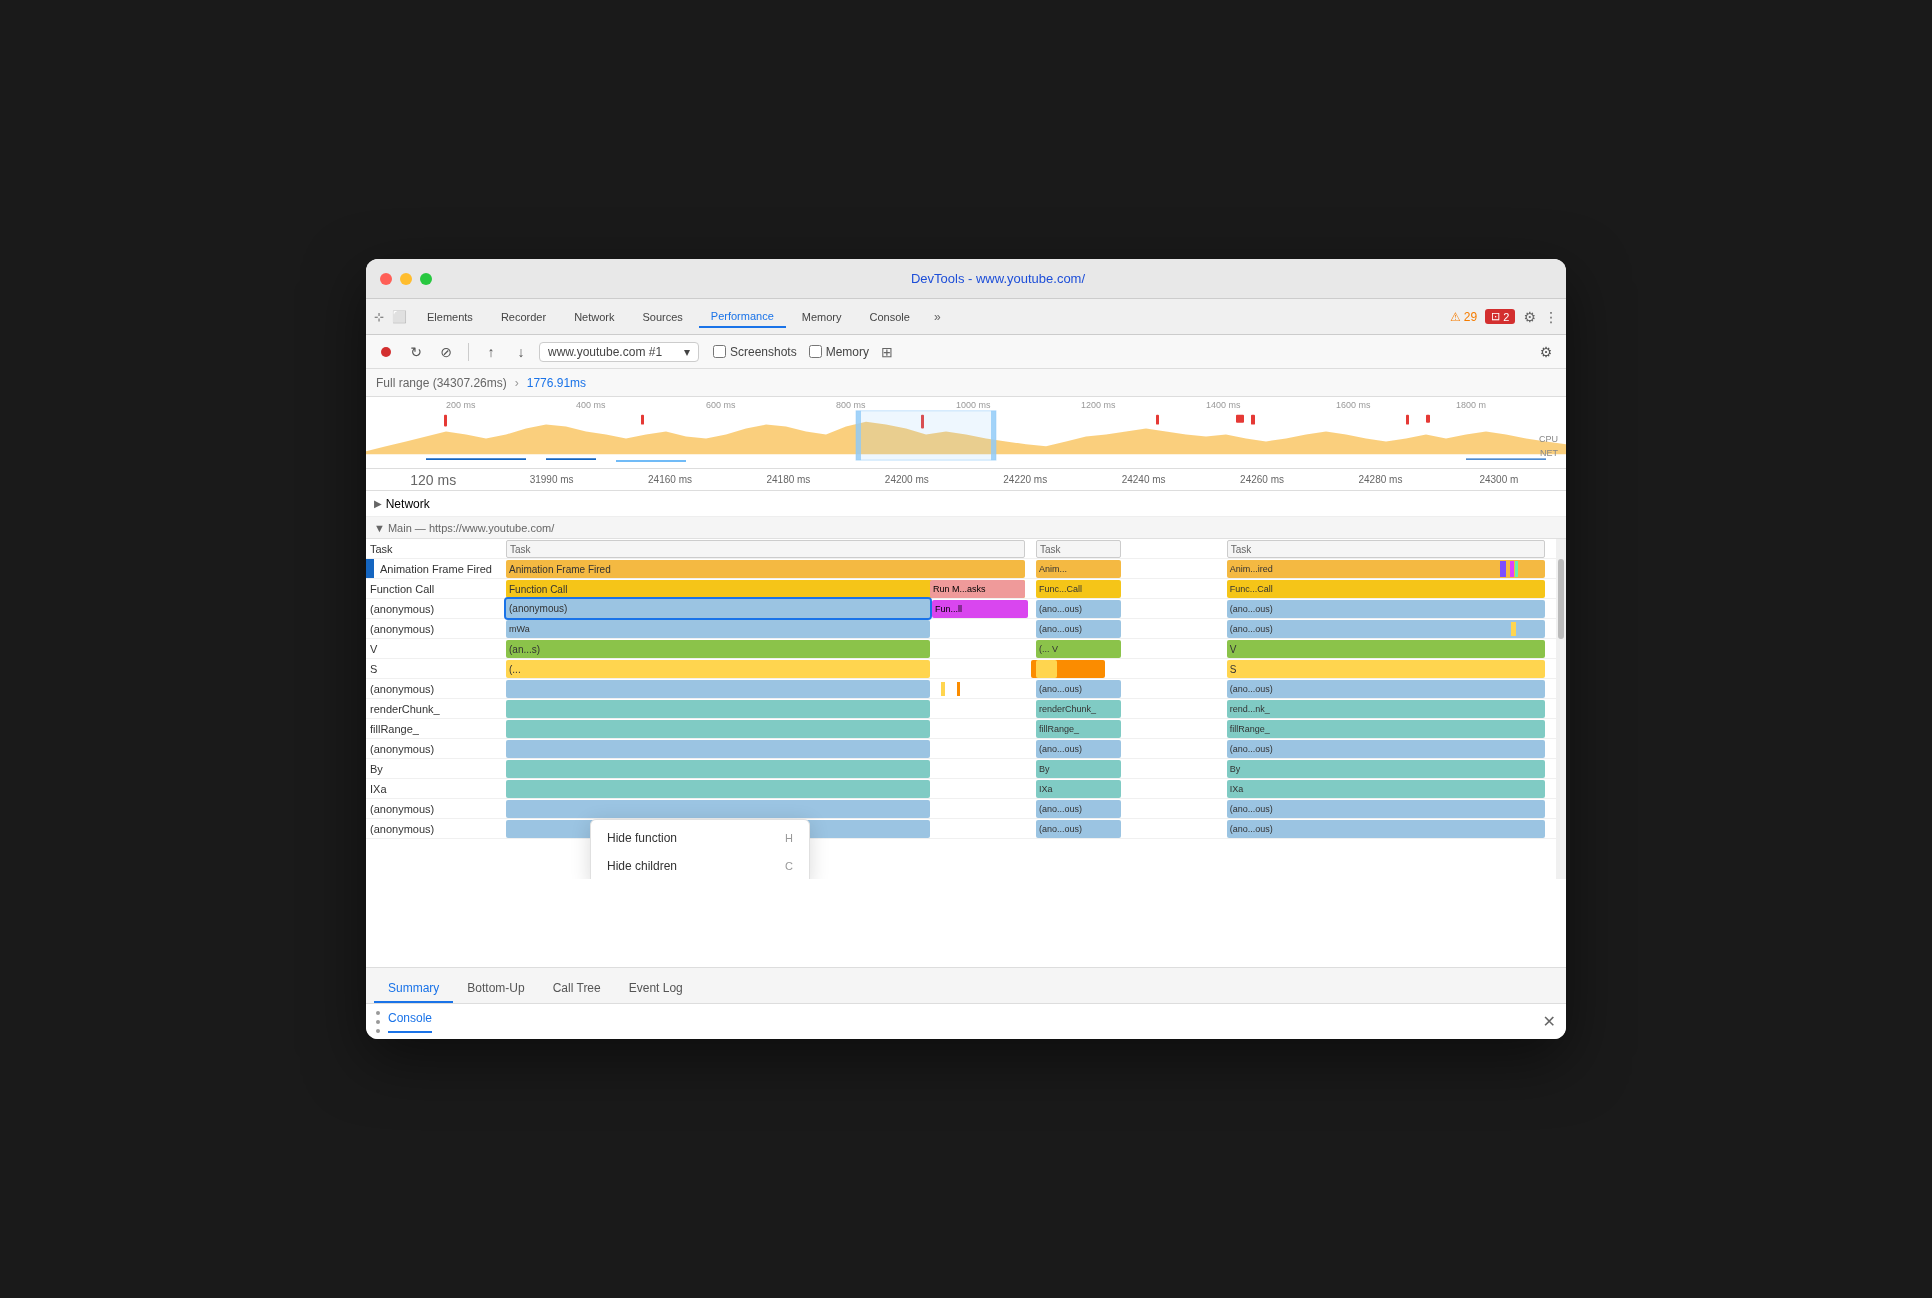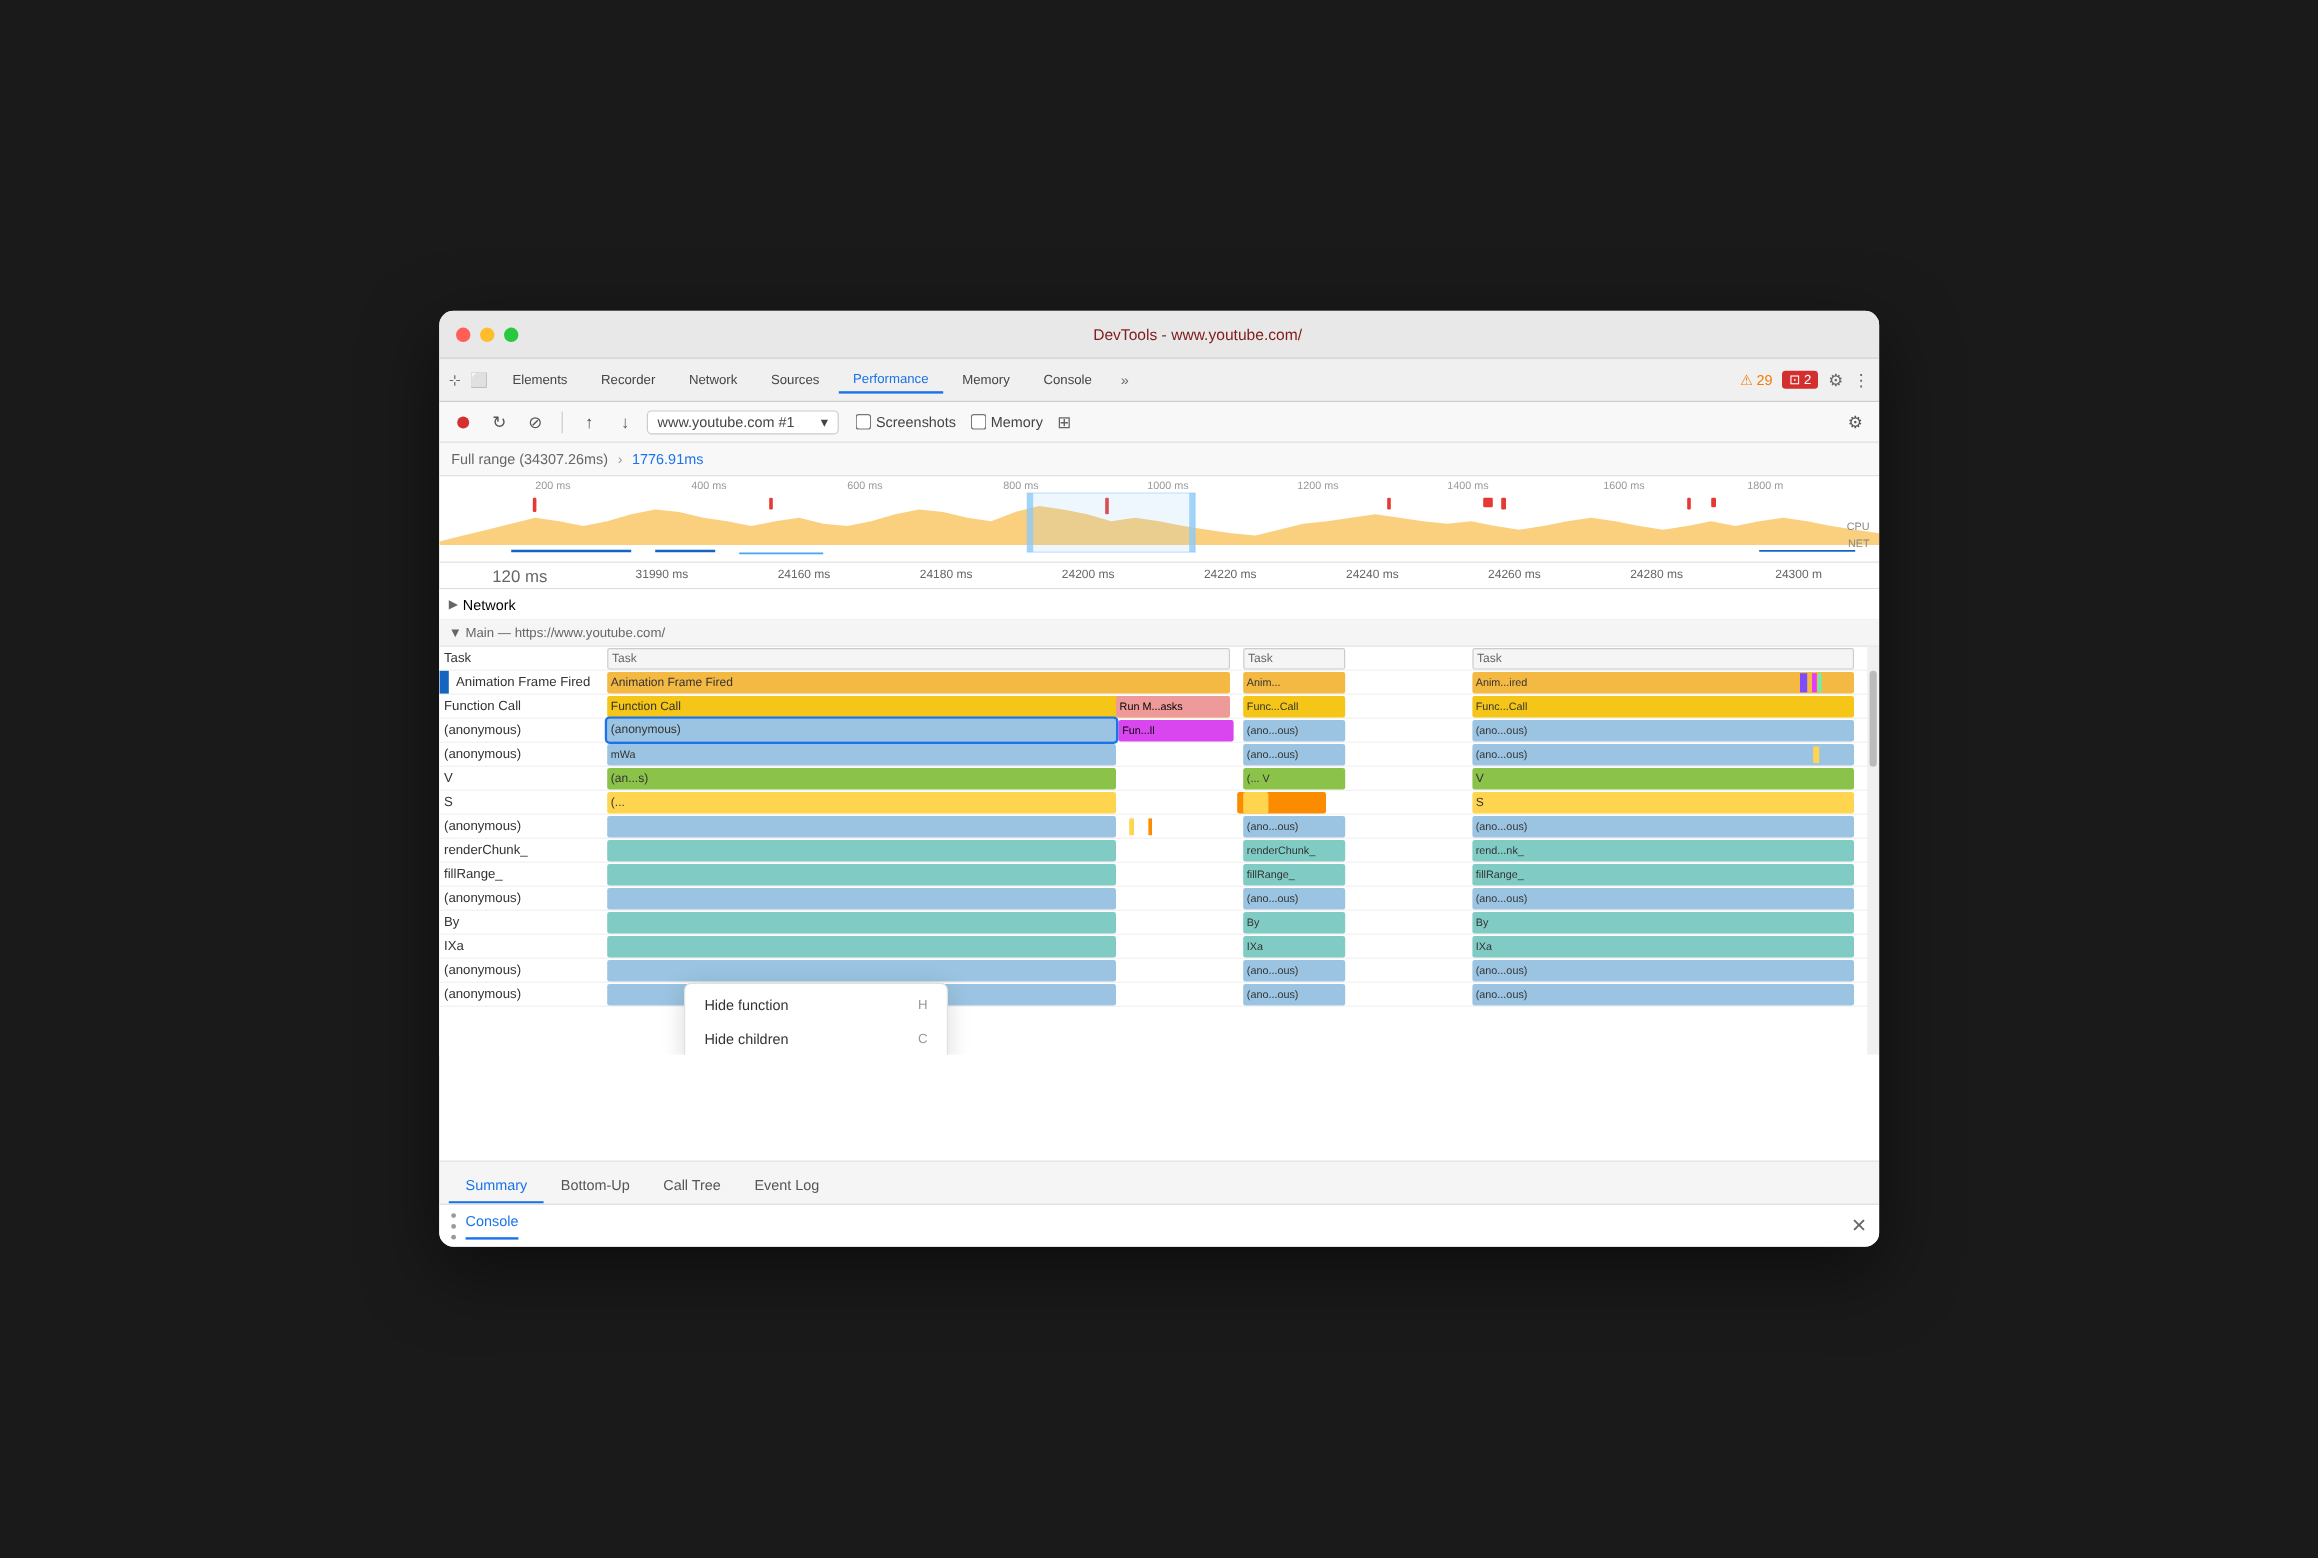--- a/index.html
+++ b/index.html
@@ -39,21 +39,21 @@
     }
     .dot { width: 12px; height: 12px; border-radius: 50%; }
     .dot-red { background: #ff5f57; }
     .dot-yellow { background: #ffbd2e; }
     .dot-green { background: #28c840; }
     .title-text {
       flex: 1;
       text-align: center;
       font-size: 13px;
       font-weight: 500;
-      color: #7f1d1d;
+      color: #1d4ed8;
     }
     
     .tab-bar {
       background: #f0f0f0;
       border-bottom: 1px solid #ccc;
       height: 36px;
       display: flex;
       align-items: center;
       padding: 0 8px;
       flex-shrink: 0;
@@ -247,21 +247,21 @@
     
     .context-menu {
       position: absolute;
       background: white;
       border: 1px solid #e0e0e0;
       border-radius: 6px;
       box-shadow: 0 4px 20px rgba(0,0,0,0.15);
       z-index: 100;
       min-width: 220px;
       padding: 4px 0;
-      left: 204px;
+      left: 224px;
       top: 280px;
     }
     .menu-item {
       display: flex;
       align-items: center;
       justify-content: space-between;
       padding: 7px 16px;
       font-size: 12px;
       color: #333;
       cursor: pointer;

